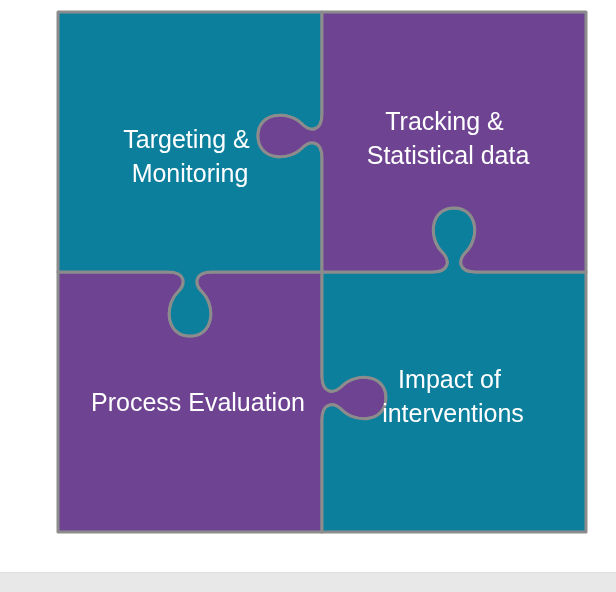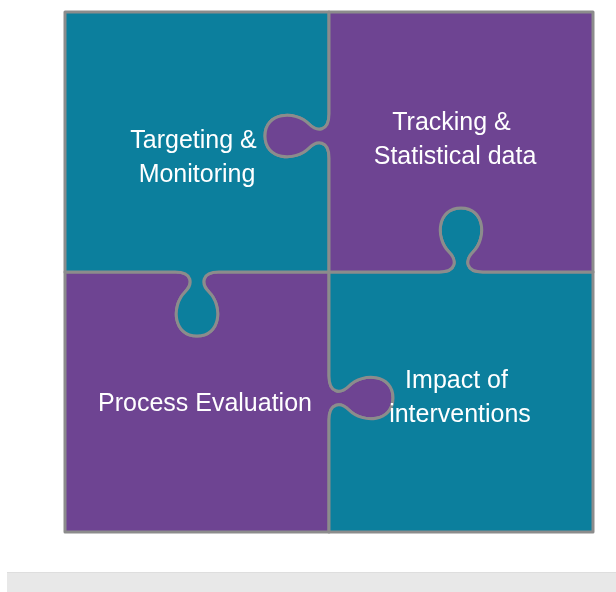--- a/index.html
+++ b/index.html
@@ -9,21 +9,21 @@
   }
   body {
     width: 616px;
     height: 592px;
     position: relative;
     font-family: "Liberation Sans", sans-serif;
     overflow: hidden;
   }
   #stage {
     position: absolute;
-    left: 7px; top: 0;
+    left: 0; top: 0;
     width: 512px;
     height: 592px;
     background: #ffffff;
   }
   #puzzle-wrap {
     position: absolute;
     left: 56px;
     top: 10px;
     width: 532px;
     height: 524px;

